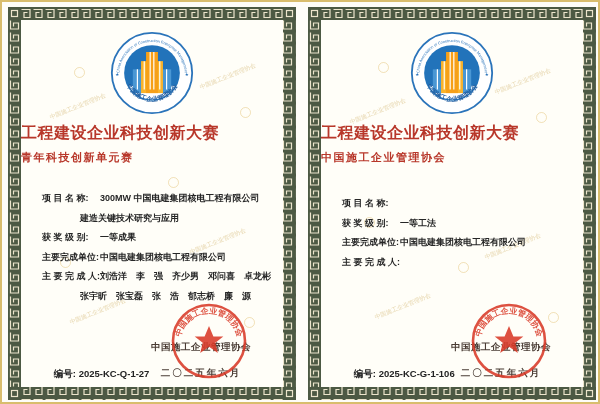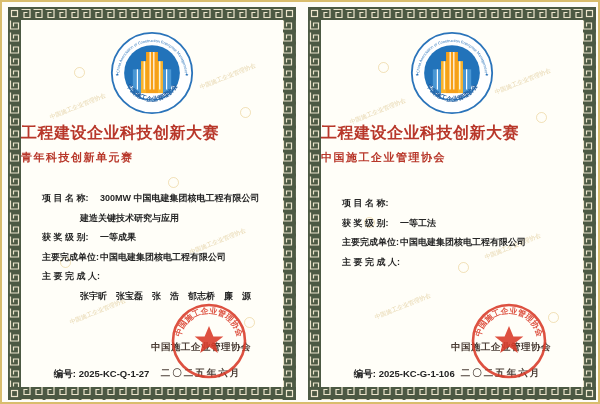--- a/index.html
+++ b/index.html
@@ -106,20 +106,21 @@
       <div class="frow">
         <span class="flabel">获 奖 级 别: </span>
         <span class="fvalue">一等成果</span>
       </div>
       <div class="frow">
         <span class="flabel">主要完成单位: </span>
         <span class="fvalue">中国电建集团核电工程有限公司</span>
       </div>
       <div class="frow">
         <span class="flabel">主 要 完 成 人: </span>
+        <span class="fvalue">刘浩洋　李　强　齐少男　邓问喜　卓龙彬</span>
       </div>
       <div class="fcont">张宇昕　张宝磊　张　浩　郁志桥　廉　源</div>
     </div>
 
     <div class="issuer">
       <div class="iname">中国施工企业管理协会</div>
       <div class="idate">二〇二五年六月</div>
     </div>
 
     <svg class="seal" viewBox="-44 -44 88 88">

